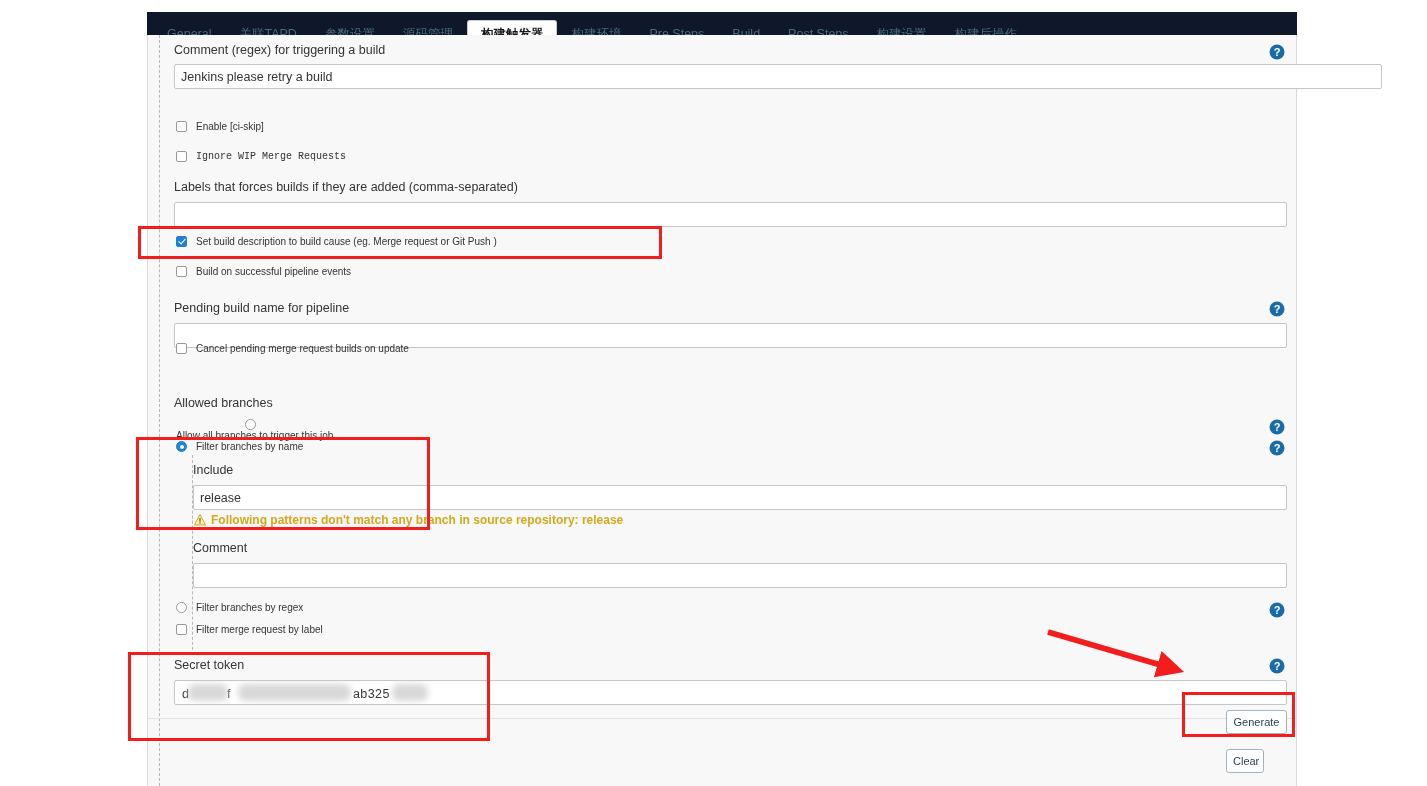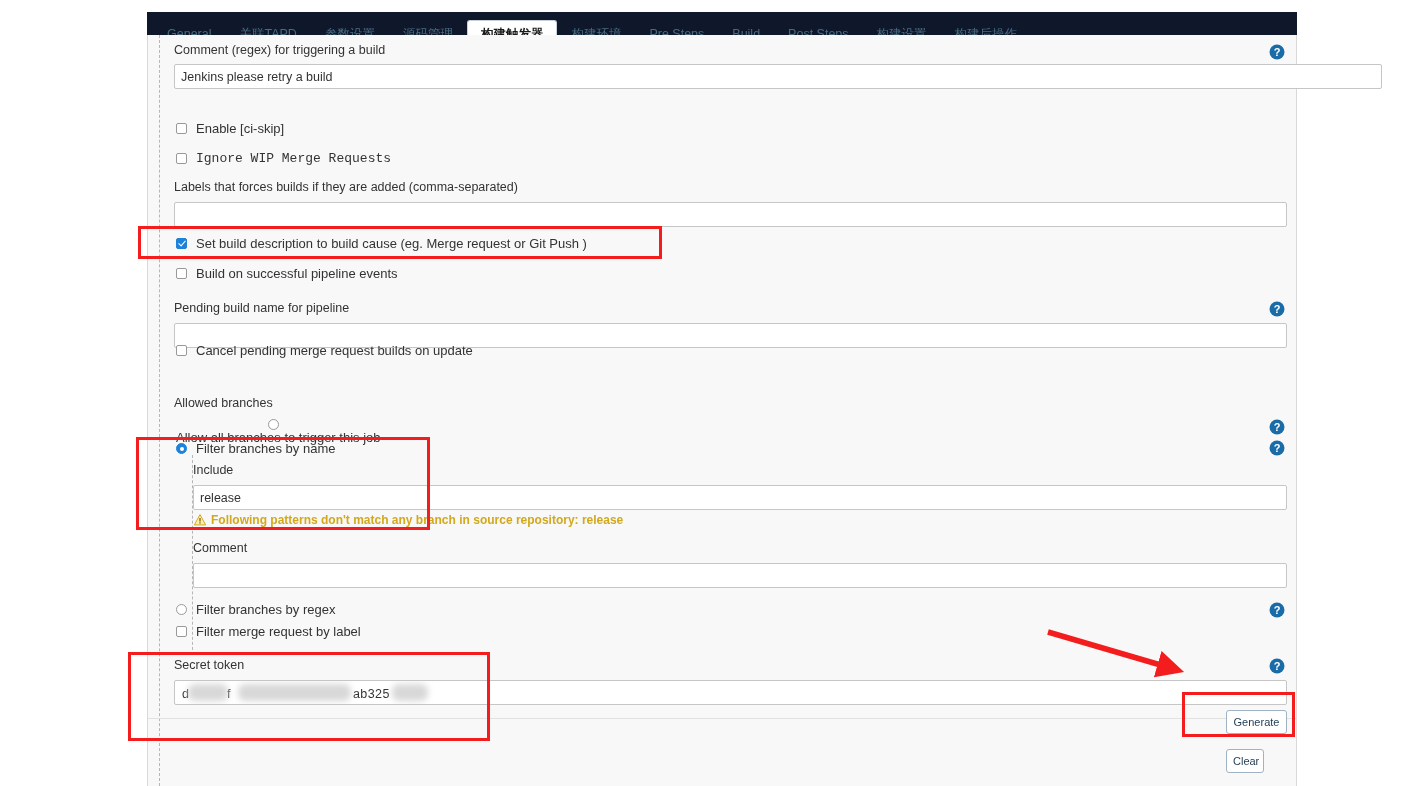--- a/index.html
+++ b/index.html
@@ -94,21 +94,21 @@
     color: #333333;
     padding: 0 6px;
     outline: none;
   }
 
   
   .cb-row, .rd-row {
     position: absolute;
     display: flex;
     align-items: center;
-    font-size: 13px;
+    font-size: 10px;
     color: #333333;
     white-space: nowrap;
   }
   .cbox {
     width: 11px;
     height: 11px;
     border: 1px solid #999999;
     background: #ffffff;
     border-radius: 2px;
     box-sizing: border-box;

